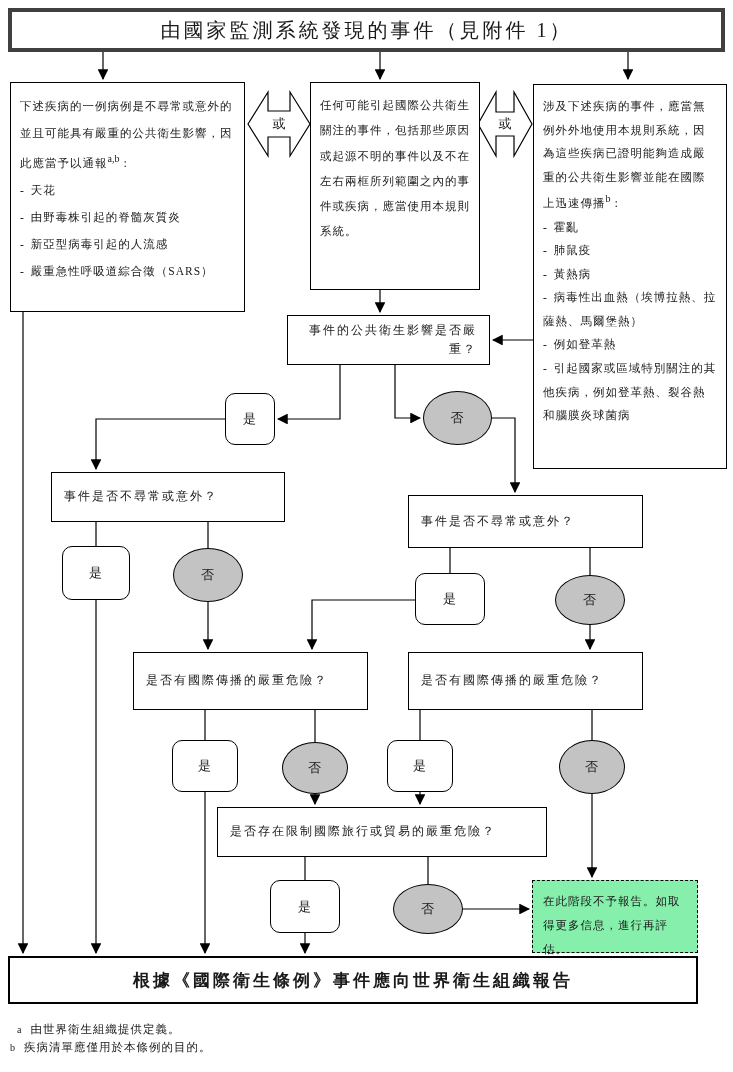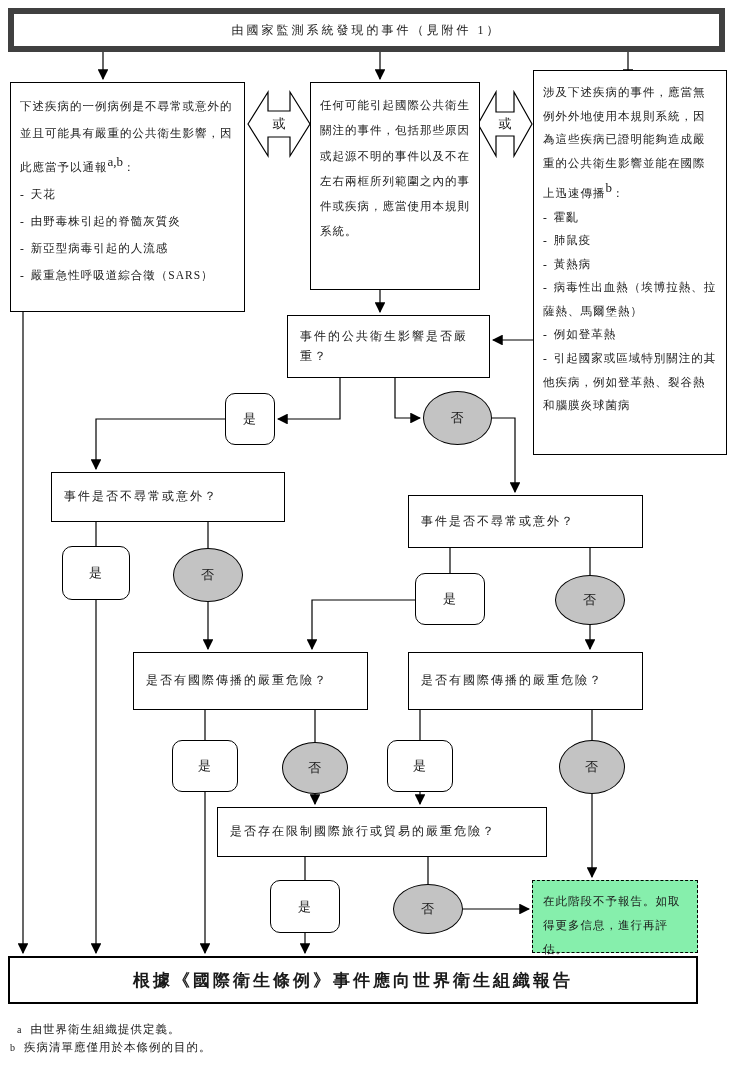--- a/index.html
+++ b/index.html
@@ -4,26 +4,26 @@
 <style>
   html,body{margin:0;padding:0;background:#fff;}
   .canvas{
     position:relative;width:733px;height:1072px;margin:0 auto;background:#fff;
     font-family:"Liberation Serif","DejaVu Serif",serif;color:#1a1a1a;
   }
   .abs{position:absolute;box-sizing:border-box;}
   svg.wires{position:absolute;left:0;top:0;pointer-events:none;}
   .box{border:1px solid #000;background:#fff;}
   .titlebox{
-    border:6px solid #404040;display:flex;align-items:center;justify-content:center;
-    font-size:12px;letter-spacing:3px;
+    border:4px solid #404040;display:flex;align-items:center;justify-content:center;
+    font-size:20px;letter-spacing:3px;
   }
   .bigbox{font-size:11.5px;letter-spacing:1px;line-height:2.2;padding:10px 9px 6px 9px;text-align:left;}
   .bigbox.leftpad{line-height:2.35;}
-  .bigbox sup{font-size:13px;letter-spacing:0;text-align:center;}
+  .bigbox sup{font-size:10px;letter-spacing:0;text-align:center;}
   .li{margin:0;}
   .li .dash{display:inline;margin-right:6px;}
   .qbox{
     font-size:12px;letter-spacing:2px;display:flex;align-items:center;
     padding:4px 12px;line-height:1.6;
   }
   .node{
     display:flex;align-items:center;justify-content:center;
     font-size:13px;letter-spacing:1px;border:1px solid #000;background:#fff;
   }
@@ -119,33 +119,33 @@
         <div class="li"><span class="dash">-</span><span>由野毒株引起的脊髓灰質炎</span></div>
         <div class="li"><span class="dash">-</span><span>新亞型病毒引起的人流感</span></div>
         <div class="li"><span class="dash">-</span><span>嚴重急性呼吸道綜合徵（SARS）</span></div>
       </div>
   </div>
 
   <div class="abs box bigbox" style="left:310px;top:82px;width:170px;height:208px;">
     <span>任何可能引起國際公共衛生關注的事件，包括那些原因或起源不明的事件以及不在左右兩框所列範圍之內的事件或疾病，應當使用本規則系統。</span>
   </div>
 
-  <div class="abs box bigbox" style="left:533px;top:70px;width:194px;height:385px;line-height:2.05;">
+  <div class="abs box bigbox" style="left:533px;top:84px;width:194px;height:385px;line-height:2.05;">
     <span>涉及下述疾病的事件，應當無例外外地使用本規則系統，因為這些疾病已證明能夠造成嚴重的公共衛生影響並能在國際上迅速傳播</span><sup>b</sup><span>：</span>
     <div>
         <div class="li"><span class="dash">-</span><span>霍亂</span></div>
         <div class="li"><span class="dash">-</span><span>肺鼠疫</span></div>
         <div class="li"><span class="dash">-</span><span>黃熱病</span></div>
         <div class="li"><span class="dash">-</span><span>病毒性出血熱（埃博拉熱、拉薩熱、馬爾堡熱）</span></div>
         <div class="li"><span class="dash">-</span><span>例如登革熱</span></div>
         <div class="li"><span class="dash">-</span><span>引起國家或區域特別關注的其他疾病，例如登革熱、裂谷熱和腦膜炎球菌病</span></div>
       </div>
   </div>
 
-  <div class="abs box qbox" style="left:287px;top:315px;width:203px;height:63px;">
+  <div class="abs box qbox" style="left:287px;top:315px;width:203px;height:50px;text-align:right;">
     <span>事件的公共衛生影響是否嚴重？</span>
   </div>
 
   <div class="abs node yes" style="left:225px;top:393px;width:50px;height:52px;">是</div>
   <div class="abs node no" style="left:423px;top:391px;width:69px;height:54px;">否</div>
 
   <div class="abs box qbox" style="left:51px;top:472px;width:234px;height:50px;">
     <span>事件是否不尋常或意外？</span>
   </div>
   <div class="abs box qbox" style="left:408px;top:495px;width:235px;height:53px;">

